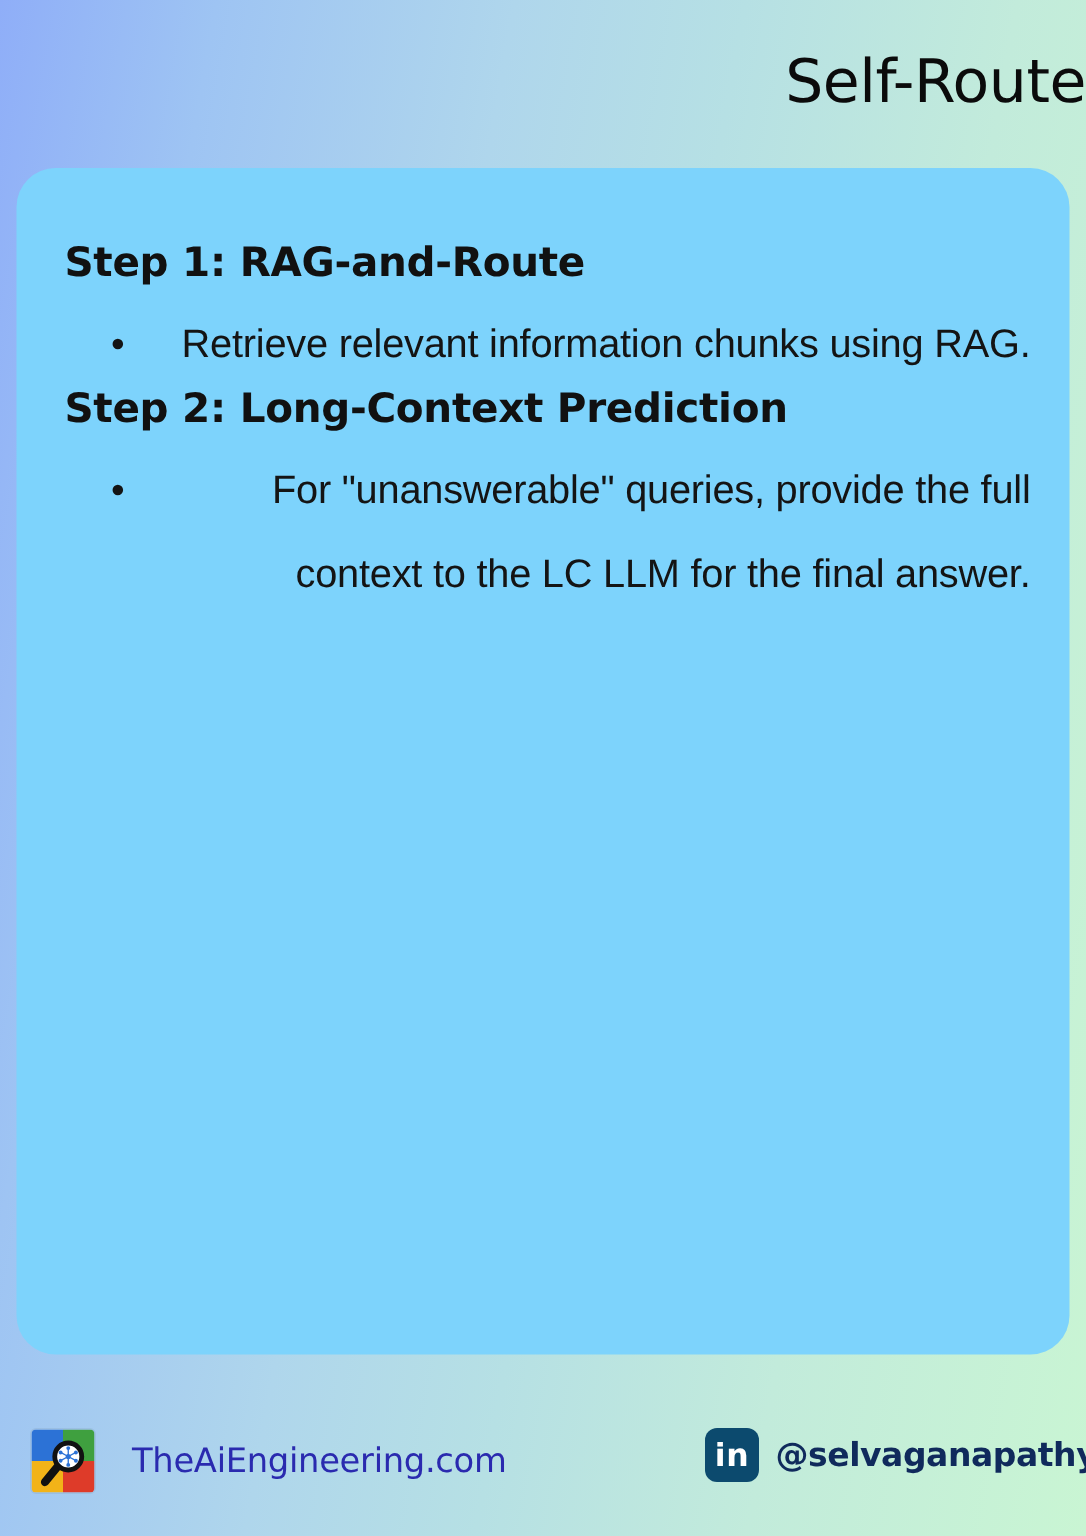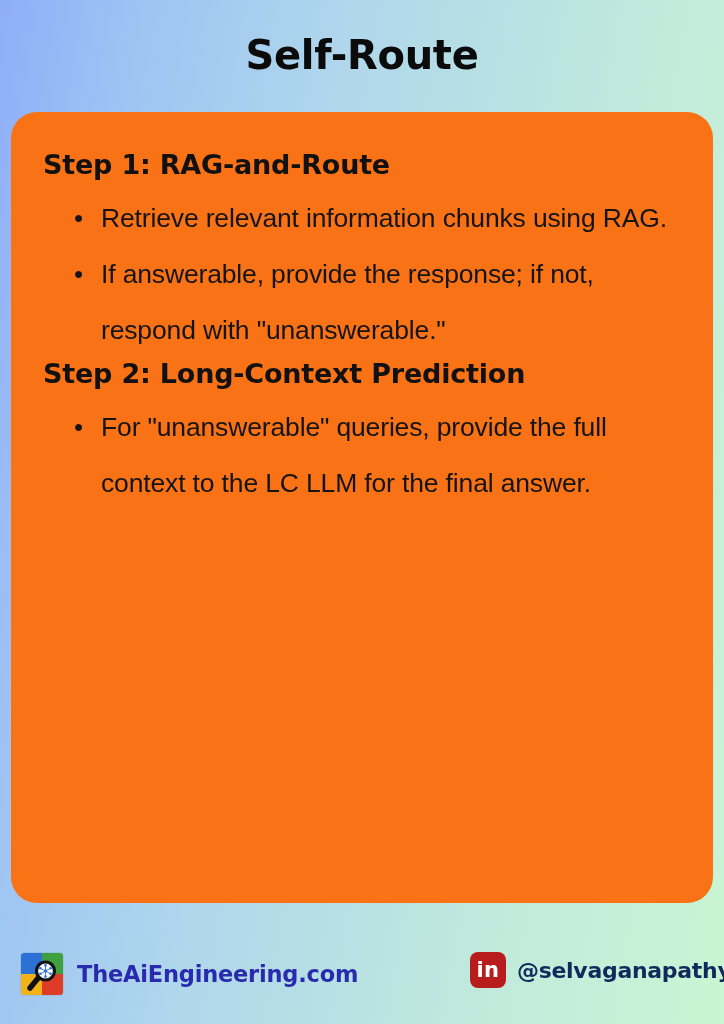--- a/index.html
+++ b/index.html
@@ -26,39 +26,39 @@
     height: 1024px;
     box-sizing: border-box;
   }
 
   
   .poster-title {
     position: absolute;
     top: 32px;
     left: 0;
     width: 724px;
-    text-align: center;
+    text-align: right;
     font-size: 40px;
-    font-weight: bold;
+    font-weight: normal;
     letter-spacing: -0.3px;
     color: #0B0B0B;
     font-family: "DejaVu Sans", sans-serif;
   }
 
   
   .card {
     position: absolute;
     left: 11px;
     top: 112px;
     width: 702px;
     height: 791px;
-    background: #f97316;
+    background: #7dd3fc;
     border-radius: 26px;
     box-sizing: border-box;
-    padding: 37px 26px 0 32px;
+    padding: 48px 26px 0 32px;
   }
 
   .step-heading {
     font-family: "DejaVu Sans", sans-serif;
     font-size: 27px;
     font-weight: bold;
     color: #111111;
     letter-spacing: -0.2px;
     margin: 0 0 10px 0;
   }
@@ -66,20 +66,21 @@
   .step-block {
     margin-bottom: 0;
   }
   .step-block.step-two {
   }
 
   .bullet-list {
     list-style: none;
     margin: 0;
     padding: 0;
+    text-align: right;
   }
 
   .bullet-item {
     position: relative;
     padding-left: 58px;
     font-size: 26.5px;
     line-height: 56px;
     color: #141414;
     font-family: "Liberation Sans", sans-serif;
     letter-spacing: -0.15px;
@@ -104,22 +105,21 @@
     width: 724px;
     height: 70px;
   }
 
   .brand {
     position: absolute;
     left: 20px;
     top: 8px;
     display: flex;
     align-items: center;
-    gap: 13px;
-    font-weight: bold;
+    gap: 24px;
   }
 
   .brand-logo {
     position: relative;
     width: 44px;
     height: 44px;
     border-radius: 4px;
     overflow: hidden;
     display: grid;
     grid-template-columns: 1fr 1fr;
@@ -153,21 +153,21 @@
     top: 8px;
     display: flex;
     align-items: center;
     gap: 11px;
   }
 
   .li-badge {
     width: 36px;
     height: 36px;
     border-radius: 8px;
-    background: #b91c1c;
+    background: #0c4a6e;
     position: relative;
     flex: 0 0 auto;
   }
   .li-badge .li-mark {
     position: absolute;
     inset: 0;
     color: #FFFFFF;
     font-family: "DejaVu Sans", sans-serif;
     font-weight: bold;
     font-size: 21px;
@@ -190,21 +190,20 @@
 <div class="poster">
 
   <div class="poster-title">Self-Route</div>
 
   <div class="card">
 
     <div class="step-block step-one">
       <div class="step-heading">Step 1: RAG-and-Route</div>
       <ul class="bullet-list">
         <li class="bullet-item">Retrieve relevant information chunks using RAG.</li>
-        <li class="bullet-item">If answerable, provide the response; if not, respond with "unanswerable."</li>
       </ul>
     </div>
 
     <div class="step-block step-two">
       <div class="step-heading">Step 2: Long-Context Prediction</div>
       <ul class="bullet-list">
         <li class="bullet-item">For "unanswerable" queries, provide the full context to the LC LLM for the final answer.</li>
       </ul>
     </div>
 

